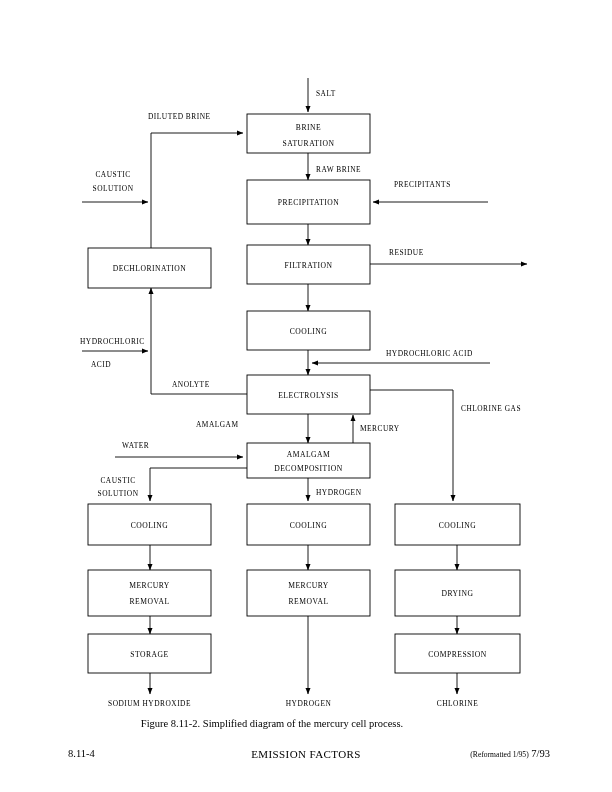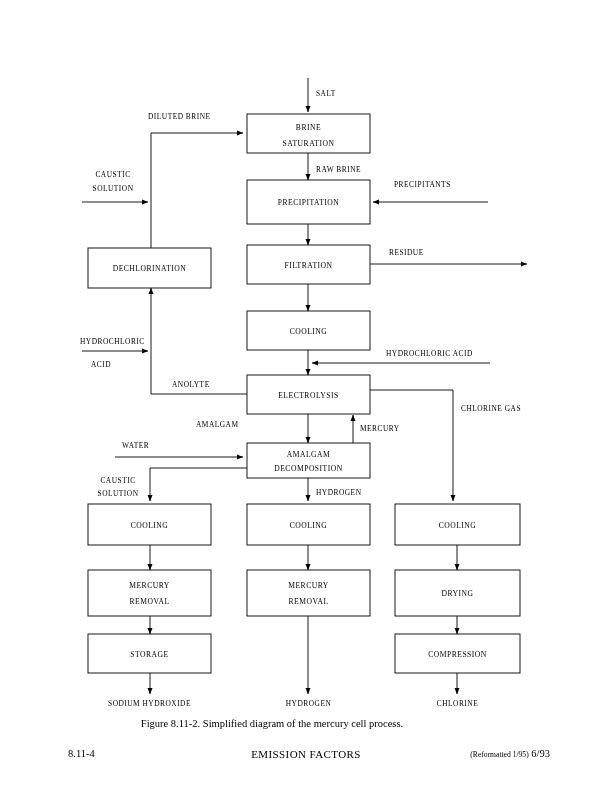--- a/index.html
+++ b/index.html
@@ -198,16 +198,16 @@
     <text class="flowlabel" x="308.5" y="706" text-anchor="middle">HYDROGEN</text>
 
     <text class="flowlabel" x="457.5" y="706" text-anchor="middle">CHLORINE</text>
   </svg>
 
   <div class="caption">Figure 8.11-2.  Simplified diagram of the mercury cell process.</div>
 
   <div class="footer">
     <span class="f-left">8.11-4</span>
     <span class="f-center">EMISSION FACTORS</span>
-    <span class="f-right"><span class="reform">(Reformatted 1/95)</span> <span>6/93</span></span>
+    <span class="f-right"><span class="reform">(Reformatted 1/95)</span> <span>7/93</span></span>
   </div>
 
 </div>
 
 </body></html>

